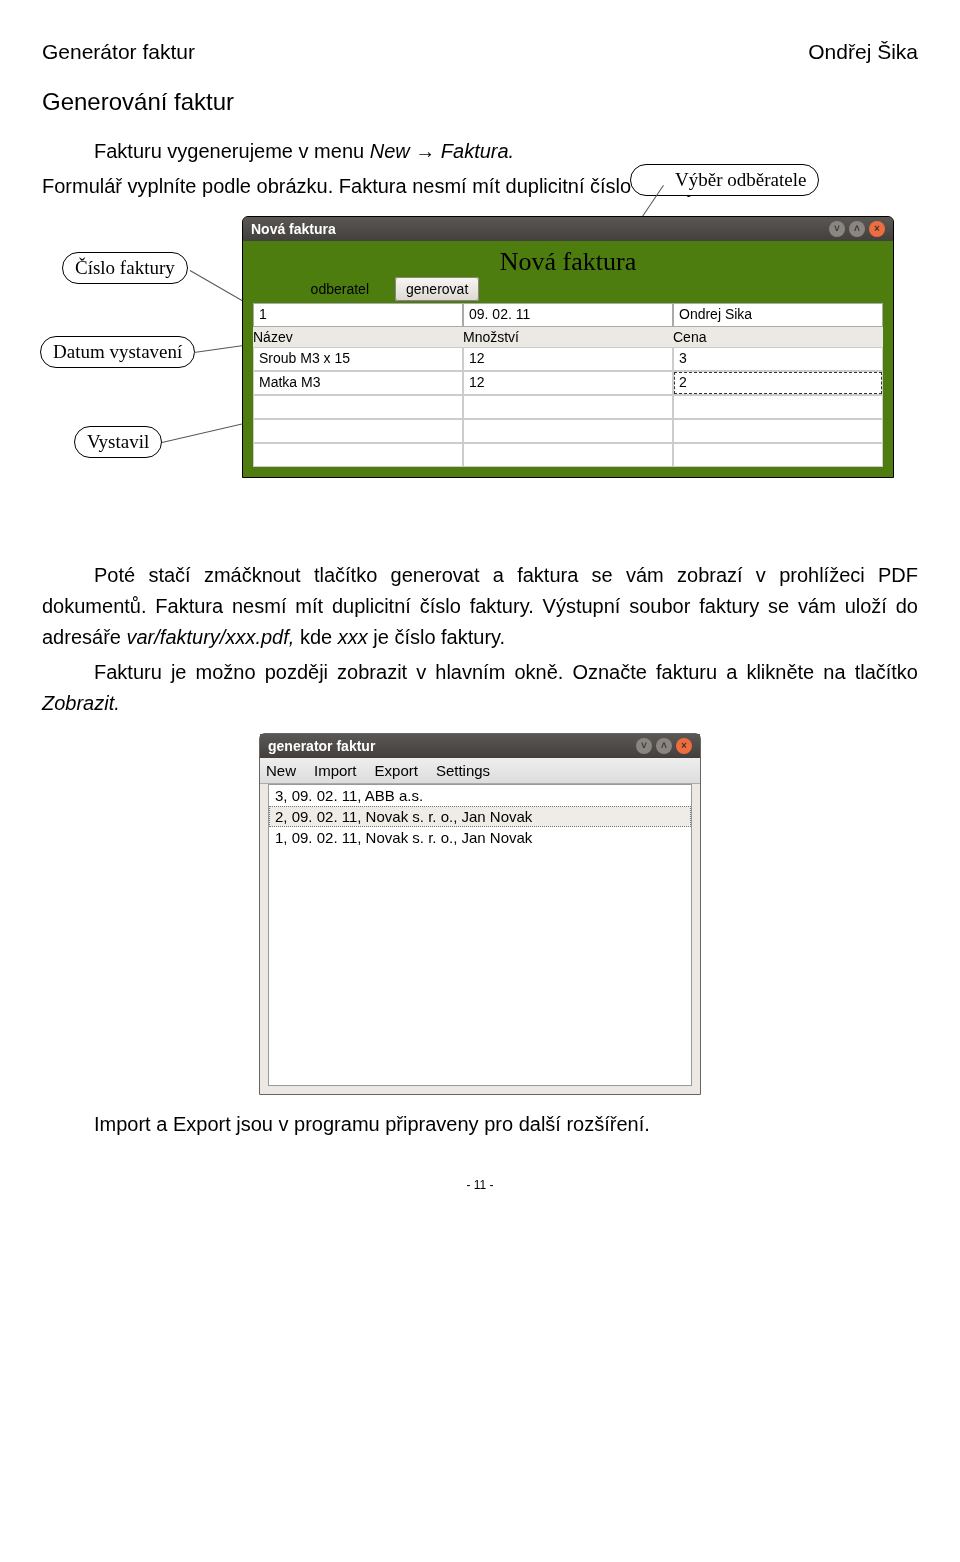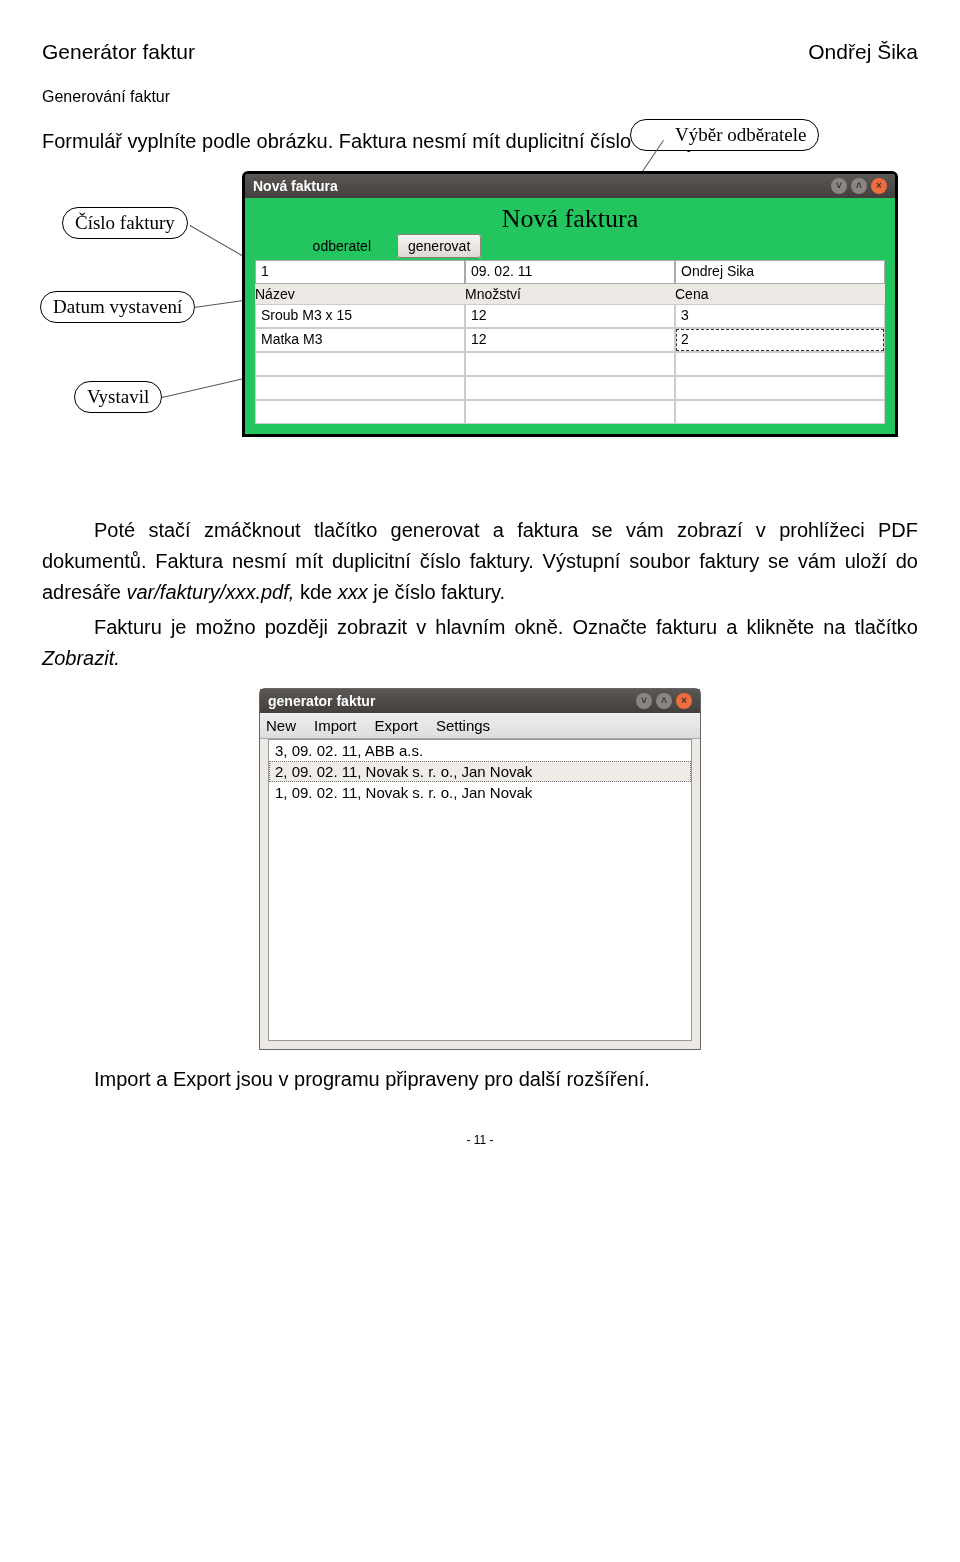--- a/index.html
+++ b/index.html
@@ -10,21 +10,21 @@
       width: 876px;
       color: #000;
     }
     .header-row {
       display: flex;
       justify-content: space-between;
       font-size: 21px;
       margin-bottom: 24px;
     }
     h1 {
-      font-size: 16px;
+      font-size: 24px;
       font-weight: normal;
       margin: 4px 0 20px 0;
     }
     .body-text {
       font-size: 20px;
       line-height: 1.55;
       text-align: justify;
     }
     .indent {
       text-indent: 52px;
@@ -51,22 +51,22 @@
       height: 1px;
       background: #555;
       transform-origin: left center;
     }
     
     .win1 {
       position: absolute;
       left: 200px;
       top: 10px;
       width: 650px;
-      background: #22c55e;
-      border: 3px solid #000000;
+      background: #4d7c0f;
+      border: 1px solid #000000;
       border-radius: 6px 6px 0 0;
       overflow: hidden;
       font-size: 14px;
     }
     .titlebar {
       background: linear-gradient(#5a5754,#423f3c);
       color: #fff;
       display: flex;
       align-items: center;
       justify-content: space-between;
@@ -199,20 +199,23 @@
 <body>
 
 <div class="header-row">
   <span>Generátor faktur</span>
   <span>Ondřej Šika</span>
 </div>
 
 <h1>Generování faktur</h1>
 
 <div class="body-text">
+  <p class="indent">
+    <span>Fakturu vygenerujeme v menu </span><em>New → Faktura.</em>
+  </p>
   <p class="no-indent">Formulář vyplníte podle obrázku. Faktura nesmí mít duplicitní číslo faktury.</p>
 </div>
 
 <div class="fig1-wrap">
   <div class="callout" style="left:588px; top:-42px;padding-left:44px;">Výběr odběratele</div>
   <div class="leader" style="left:560px; top:70px; width:110px; transform:rotate(-56deg);"></div>
 
   <div class="callout" style="left:20px; top:46px;">Číslo faktury</div>
   <div class="leader" style="left:148px; top:64px; width:90px; transform:rotate(30deg);"></div>
 

